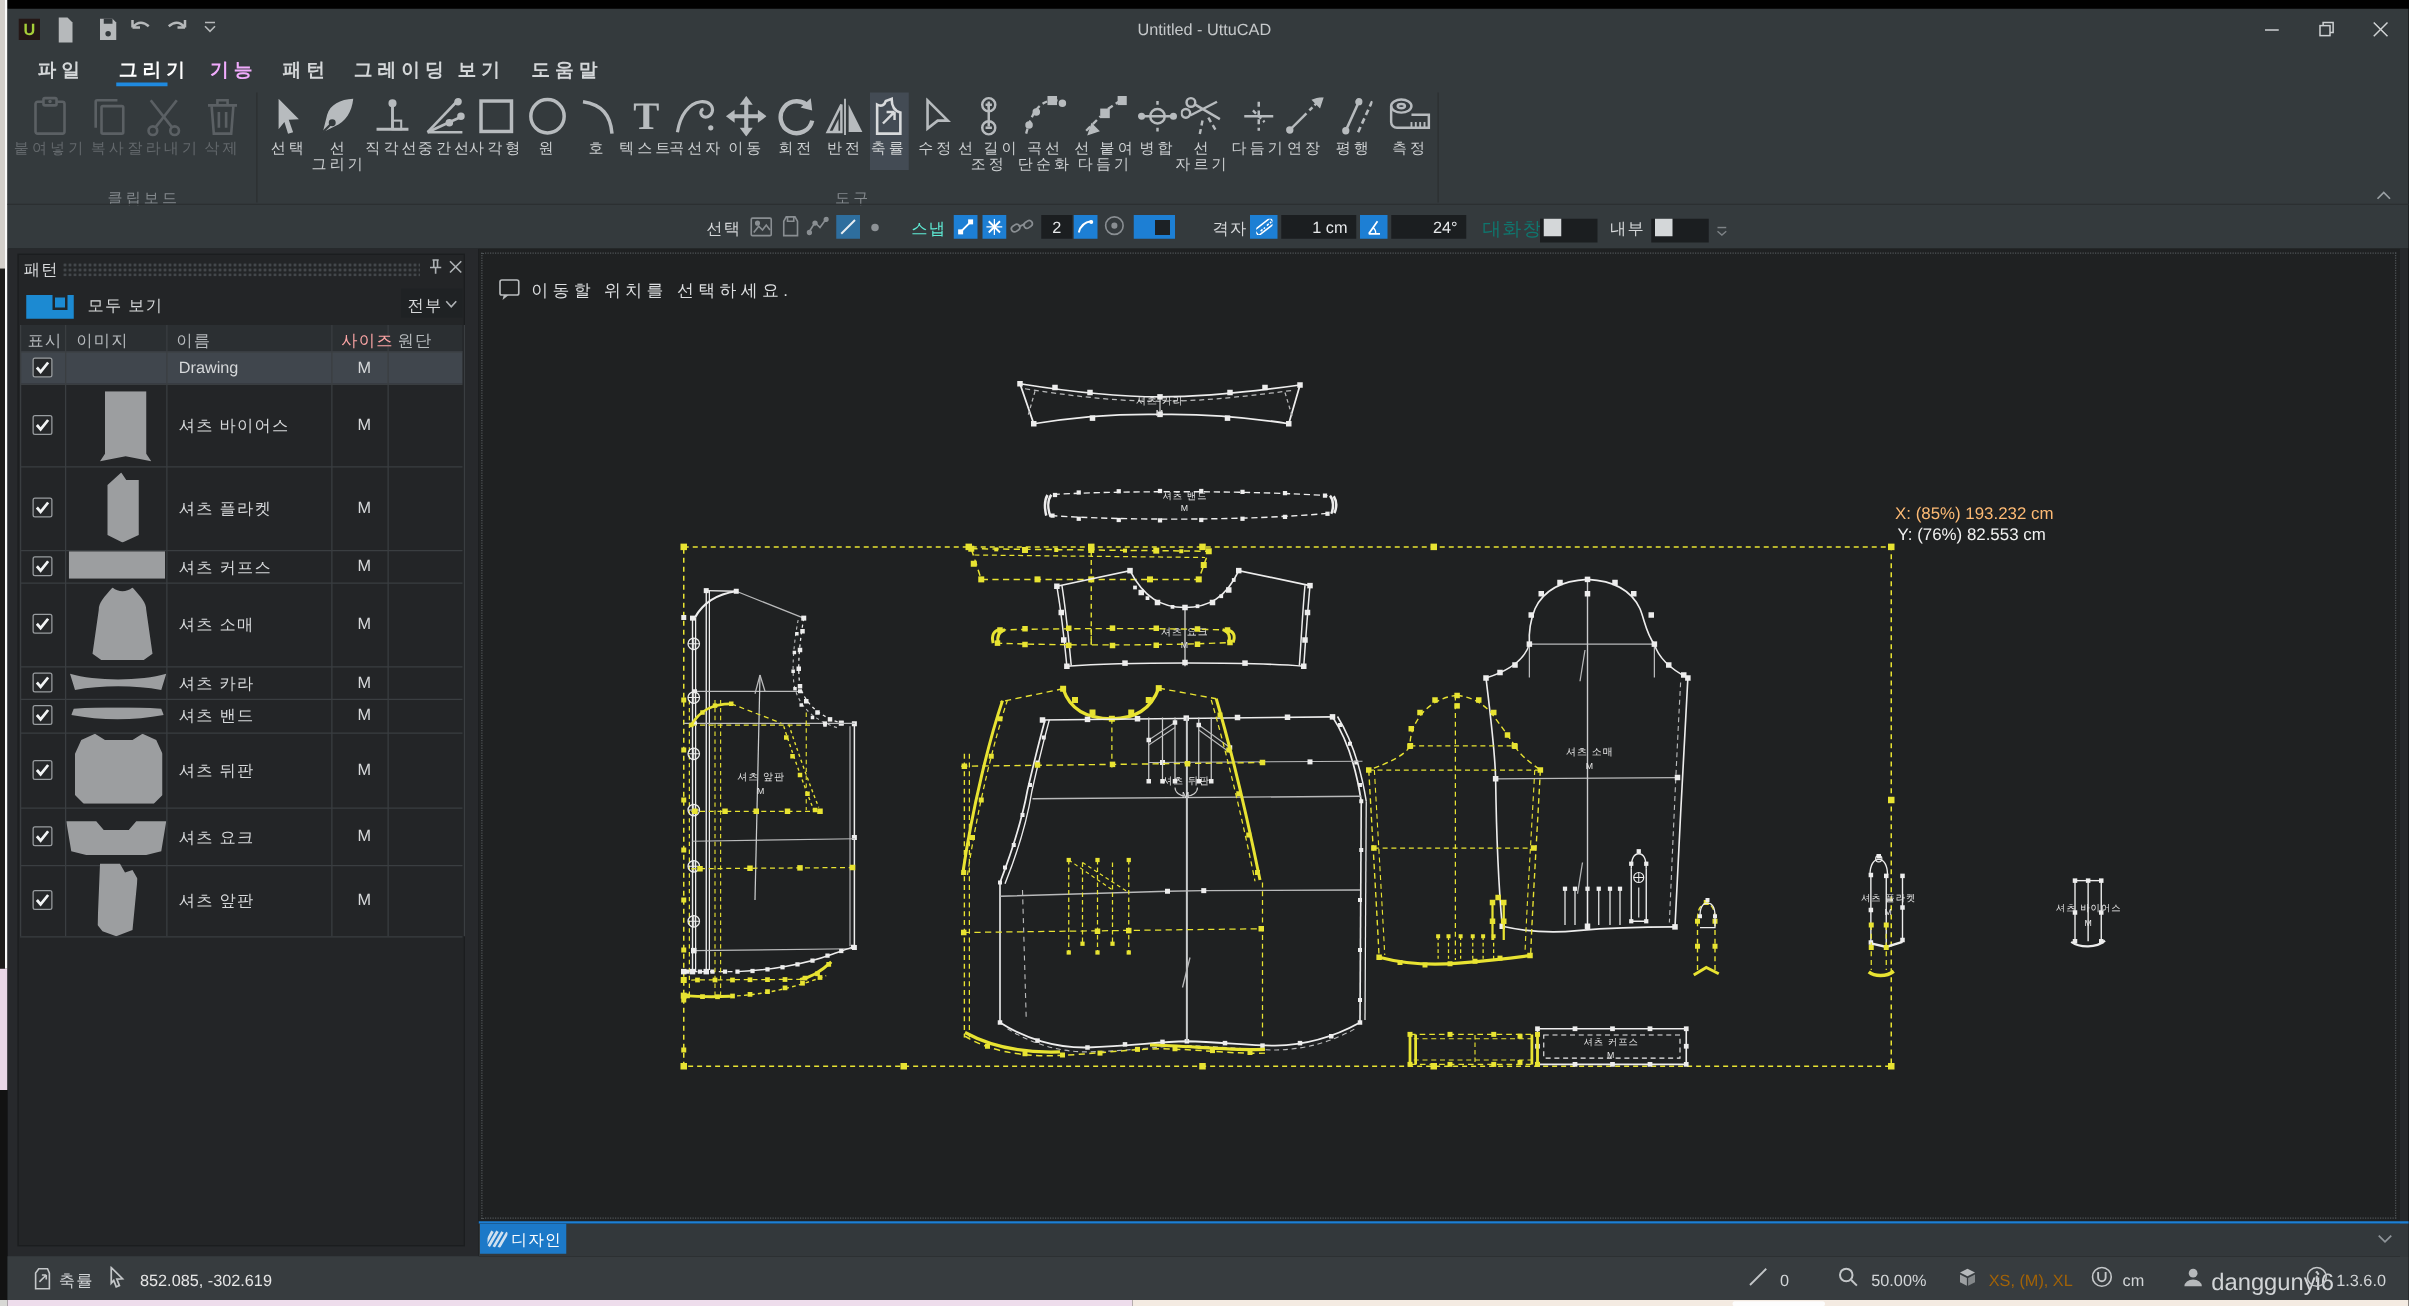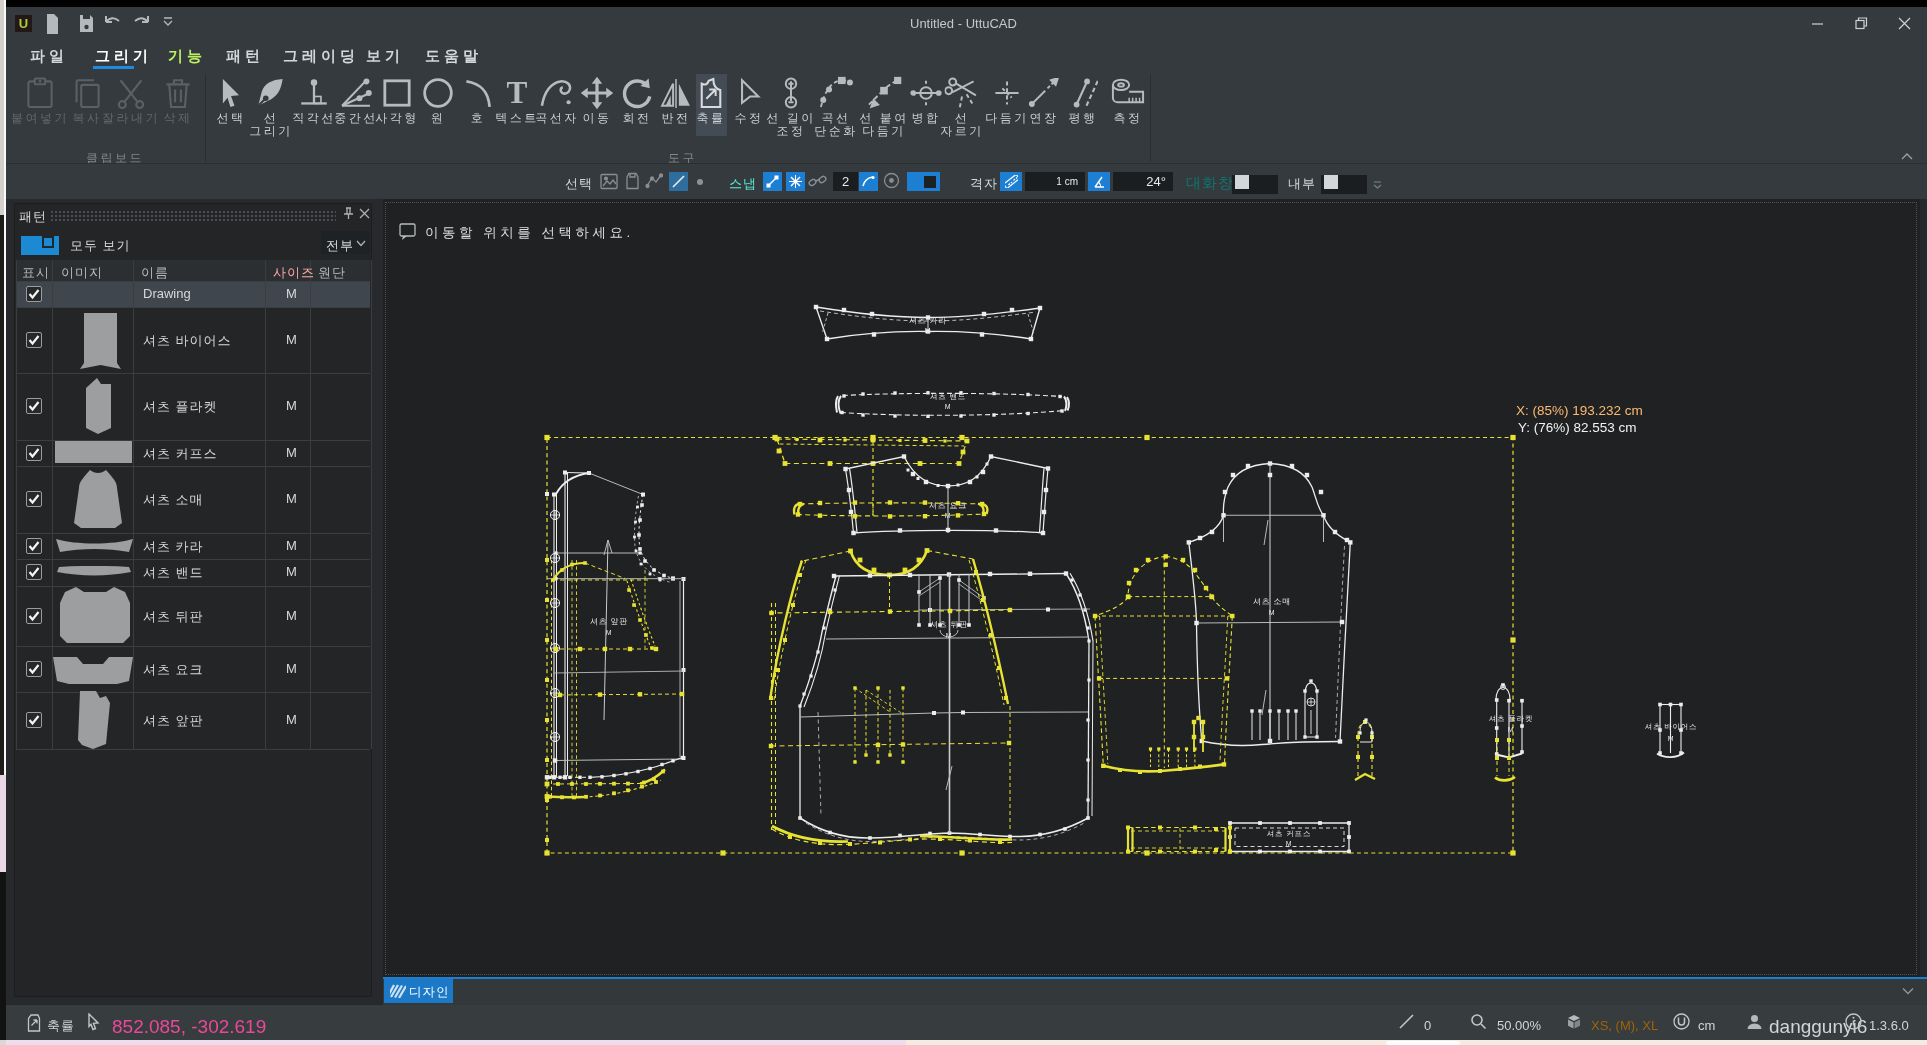--- a/index.html
+++ b/index.html
@@ -47,21 +47,21 @@
 <circle cx="42.5" cy="15" r="2.2" fill="#343a3d" stroke="none"></circle>
 <rect x="39" y="3" width="7" height="4" fill="#343a3d" stroke="none"></rect>
 <path d="M62,10 q6,-7 13,-1 m-13,1 l0,-6 m0,6 l6,0" stroke-width="2"></path>
 <path d="M104,10 q-6,-7 -13,-1 m13,1 l0,-6 m0,6 l-6,0" stroke-width="2"></path>
 <path d="M120,6 h8 m-8,3 l4,4 l4,-4" stroke-width="1.3"></path>
 </g>
 </svg>
 <div class="abs kom" style="left:30px;top:47px;color:#d4d7d9;font-size:15px">파일</div>
 <div class="abs kom" style="left:95px;top:47px;color:#ffffff;font-size:15px">그리기</div>
 <div class="abs" style="left:93px;top:66px;width:41px;height:3px;background:#1f8ae0"></div>
-<div class="abs kom" style="left:168px;top:47px;color:#bef264;font-size:15px">기능</div>
+<div class="abs kom" style="left:168px;top:47px;color:#f0abfc;font-size:15px">기능</div>
 <div class="abs kom" style="left:226px;top:47px;color:#d4d7d9;font-size:15px">패턴</div>
 <div class="abs kom" style="left:283px;top:47px;color:#d4d7d9;font-size:15px">그레이딩</div>
 <div class="abs kom" style="left:366px;top:47px;color:#d4d7d9;font-size:15px">보기</div>
 <div class="abs kom" style="left:425px;top:47px;color:#d4d7d9;font-size:15px">도움말</div>
 <div class="abs" style="left:205px;top:74px;width:1px;height:88px;background:#2b2f31"></div>
 <div class="abs" style="left:1150px;top:74px;width:1px;height:88px;background:#2b2f31"></div>
 <div class="abs" style="left:86px;top:150px;color:#84898d;font-size:12px;letter-spacing:2.5px">클립보드</div>
 <div class="abs" style="left:668px;top:150px;color:#84898d;font-size:12px;letter-spacing:2.5px">도구</div>
 <div class="abs" style="left:6px;top:163px;width:1921px;height:1px;background:#2b2f31"></div>
 <svg class="abs" style="left:1900px;top:152px" width="14" height="9" viewBox="0 0 14 9">
@@ -485,21 +485,21 @@
         <div style="width:22px;height:19px;background:#1d7fd4;display:flex;align-items:center;justify-content:center">
           <svg width="13" height="13" viewBox="0 0 13 13">
             <g stroke="#fff" stroke-width="1.2" fill="none">
               <rect x="0.8" y="6.2" width="16" height="5.5" transform="rotate(-38 4 11)"></rect>
               <path d="M3.5,10 l1.5,-1.5 M6,8 l1,-1 M8.5,5.5 l1.5,-1.5 M11,3.5 l1,-1"></path>
             </g>
           </svg>
         </div>
       </div>
       <div class="abs" style="left:1025px;top:172px">
-        <div style="width:60px;height:19px;background:#1b1e20;color:#e8eaec;font-size:10px;text-align:right;line-height:19px;padding-right:7px">1 cm</div>
+        <div style="width:60px;height:19px;background:#1b1e20;color:#e8eaec;font-size:13px;text-align:right;line-height:19px;padding-right:7px">1 cm</div>
       </div>
       <div class="abs" style="left:1088px;top:172px">
         <div style="width:22px;height:19px;background:#1d7fd4;display:flex;align-items:center;justify-content:center">
           <svg width="13" height="13" viewBox="0 0 13 13">
             <g stroke="#fff" stroke-width="1.4" fill="none">
               <path d="M2,12 L11,12 M2,12 L9,2"></path>
               <path d="M5.5,7 A6,6 0 0 1 7.5,12" stroke-width="1.1"></path>
             </g>
           </svg>
         </div>
@@ -548,21 +548,21 @@
             <path d="M4.5,11.5 L10,6 M10,6 H6.5 M10,6 V9.5"></path>
           </g>
         </svg>
       </div>
       <div class="abs" style="left:47px;top:1016px"><span class="ko" style="color:#d2d5d7;font-size:13px">축률</span></div>
       <div class="abs" style="left:86px;top:1013px">
         <svg width="14" height="18" viewBox="0 0 14 18">
           <path d="M3,1 L12,10 L7.5,10.3 L9.5,15.5 L7,16.5 L5,11.3 L3,13.5 Z" fill="none" stroke="#c3c6c8" stroke-width="1.4"></path>
         </svg>
       </div>
-      <div class="abs" style="left:112px;top:1016px"><span style="color:#ec4899;font-size:19px">852.085, -302.619</span></div>
+      <div class="abs" style="left:112px;top:1016px"><span style="color:#e5e5e5;font-size:13px">852.085, -302.619</span></div>
       <div class="abs" style="left:1398px;top:1013px">
         <svg width="17" height="17" viewBox="0 0 17 17">
           <line x1="2" y1="15" x2="15" y2="2" stroke="#c3c6c8" stroke-width="1.5"></line>
         </svg>
       </div>
       <div class="abs" style="left:1424px;top:1016px"><span style="color:#d2d5d7;font-size:13px">0</span></div>
       <div class="abs" style="left:1470px;top:1013px">
         <svg width="17" height="17" viewBox="0 0 17 17">
           <g fill="none" stroke="#c3c6c8" stroke-width="1.6">
             <circle cx="7" cy="7" r="5"></circle>

